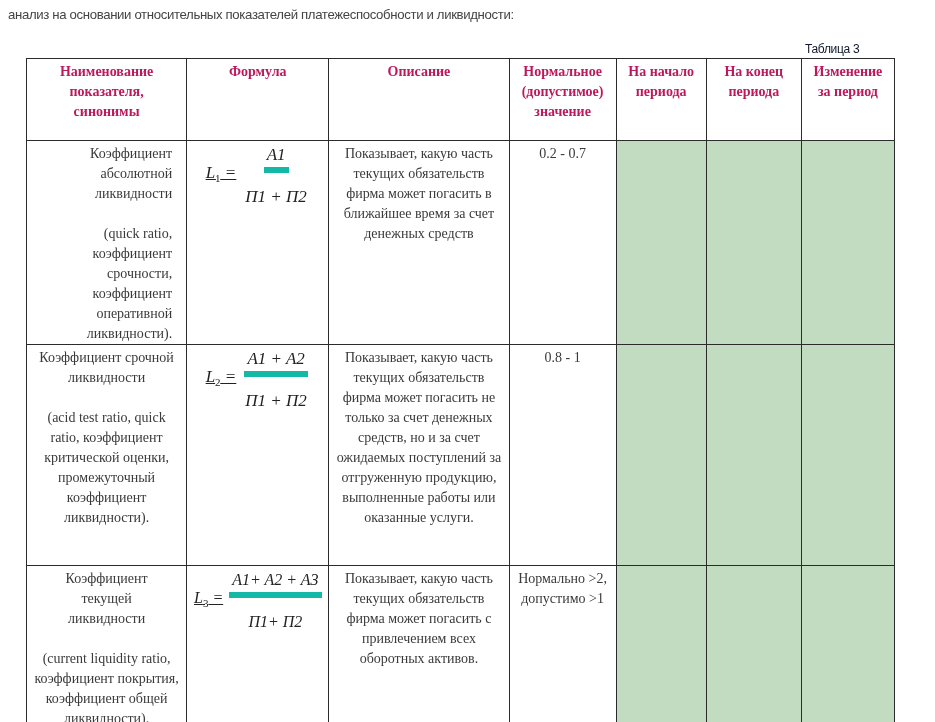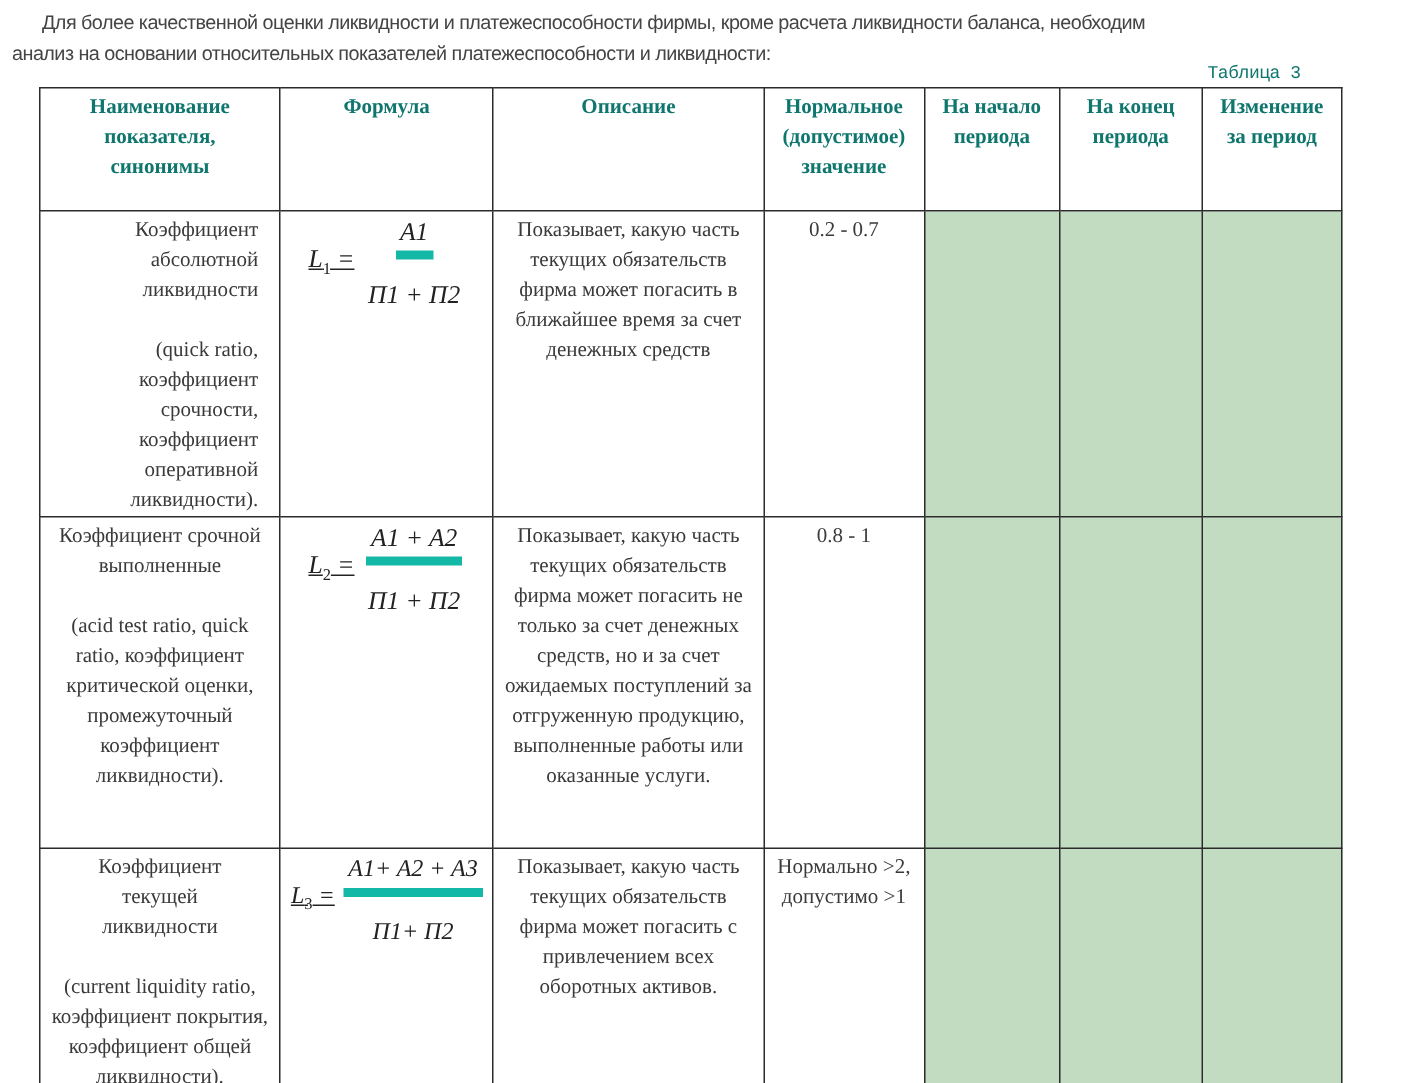--- a/index.html
+++ b/index.html
@@ -8,51 +8,50 @@
     font-family: "Liberation Serif", serif; color: #333333;
   }
   .intro {
     position: absolute; left: 8px; top: 4px; width: 920px;
     font-family: "Liberation Sans", sans-serif; font-size: 13.2px; line-height: 21px;
     color: #444444; letter-spacing: -0.35px;
   }
   .intro .l1 { padding-left: 20px; }
   .caption {
     position: absolute; left: 805px; top: 42px;
-    font-family: Liberation Mono, monospace; font-size: 12px; color: #0f766e;
+    font-family: Liberation Sans, sans-serif; font-size: 12px; color: #0f172a;
     letter-spacing: -0.3px;
   }
   table.t {
     position: absolute; left: 26px; top: 58px;
     border-collapse: collapse; table-layout: fixed;
     width: 869px;
   }
   table.t th, table.t td {
     border: 1px solid #2b2b2b; vertical-align: top; text-align: center;
     font-size: 14px; line-height: 20px; padding: 3px 2px 0 2px;
   }
-  table.t th { font-weight: bold; color: #0f766e; font-size: 14px; padding-top: 3px; }
+  table.t th { font-weight: bold; color: #be185d; font-size: 14px; padding-top: 3px; }
   table.t td { color: #3a3a3a; }
   td.green { background: #c1dcc1; }
   .formula {
     display: inline-flex; align-items: center; font-family: "Liberation Serif", serif;
     font-style: italic; color: #222; font-size: 17px; margin-top: 0px;
   }
   .formula .lhs { margin-right: 6px; text-decoration: underline; }
   .formula .lhs sub { font-size: 11px; font-style: normal; }
   .frac { display: inline-flex; flex-direction: column; align-items: center; }
   .frac .num { border-bottom: 6px solid #14b8a6; padding: 0 3px 1px 3px; line-height: 22px; }
   .frac .den { padding: 1px 3px 0 3px; line-height: 22px; margin-top: 12px; }
   .gap { height: 20px; }
 </style>
 </head>
 <body>
 
 <div class="intro">
-  <div class="l1">Для более качественной оценки ликвидности и платежеспособности фирмы, кроме расчета ликвидности баланса, необходим</div>
   <div>анализ на основании относительных показателей платежеспособности и ликвидности:</div>
 </div>
 
 <div class="caption">Таблица 3</div>
 
 <table class="t">
   <colgroup>
     <col style="width:160px">
     <col style="width:142px">
     <col style="width:180px">
@@ -112,21 +111,21 @@
       </td>
       <td style="padding-left:4px;padding-right:4px;text-align:center;">Показывает, какую часть текущих обязательств фирма может погасить в ближайшее время за счет денежных средств</td>
       <td>0.2 - 0.7</td>
       <td class="green"></td>
       <td class="green"></td>
       <td class="green"></td>
     </tr>
 
     <tr style="height:221px">
       <td>
-        <div style="padding:0 2px;">Коэффициент срочной выполненные</div>
+        <div style="padding:0 2px;">Коэффициент срочной ликвидности</div>
         <div class="gap"></div>
         <div style="padding:0 10px;">(acid test ratio, quick ratio, коэффициент критической оценки, промежуточный коэффициент ликвидности).</div>
       </td>
       <td>
         <span class="formula">
           <span class="lhs"><span>L</span><sub>2</sub> =</span>
           <span class="frac">
             <span class="num">A1 + A2</span>
             <span class="den">П1 + П2</span>
           </span>

